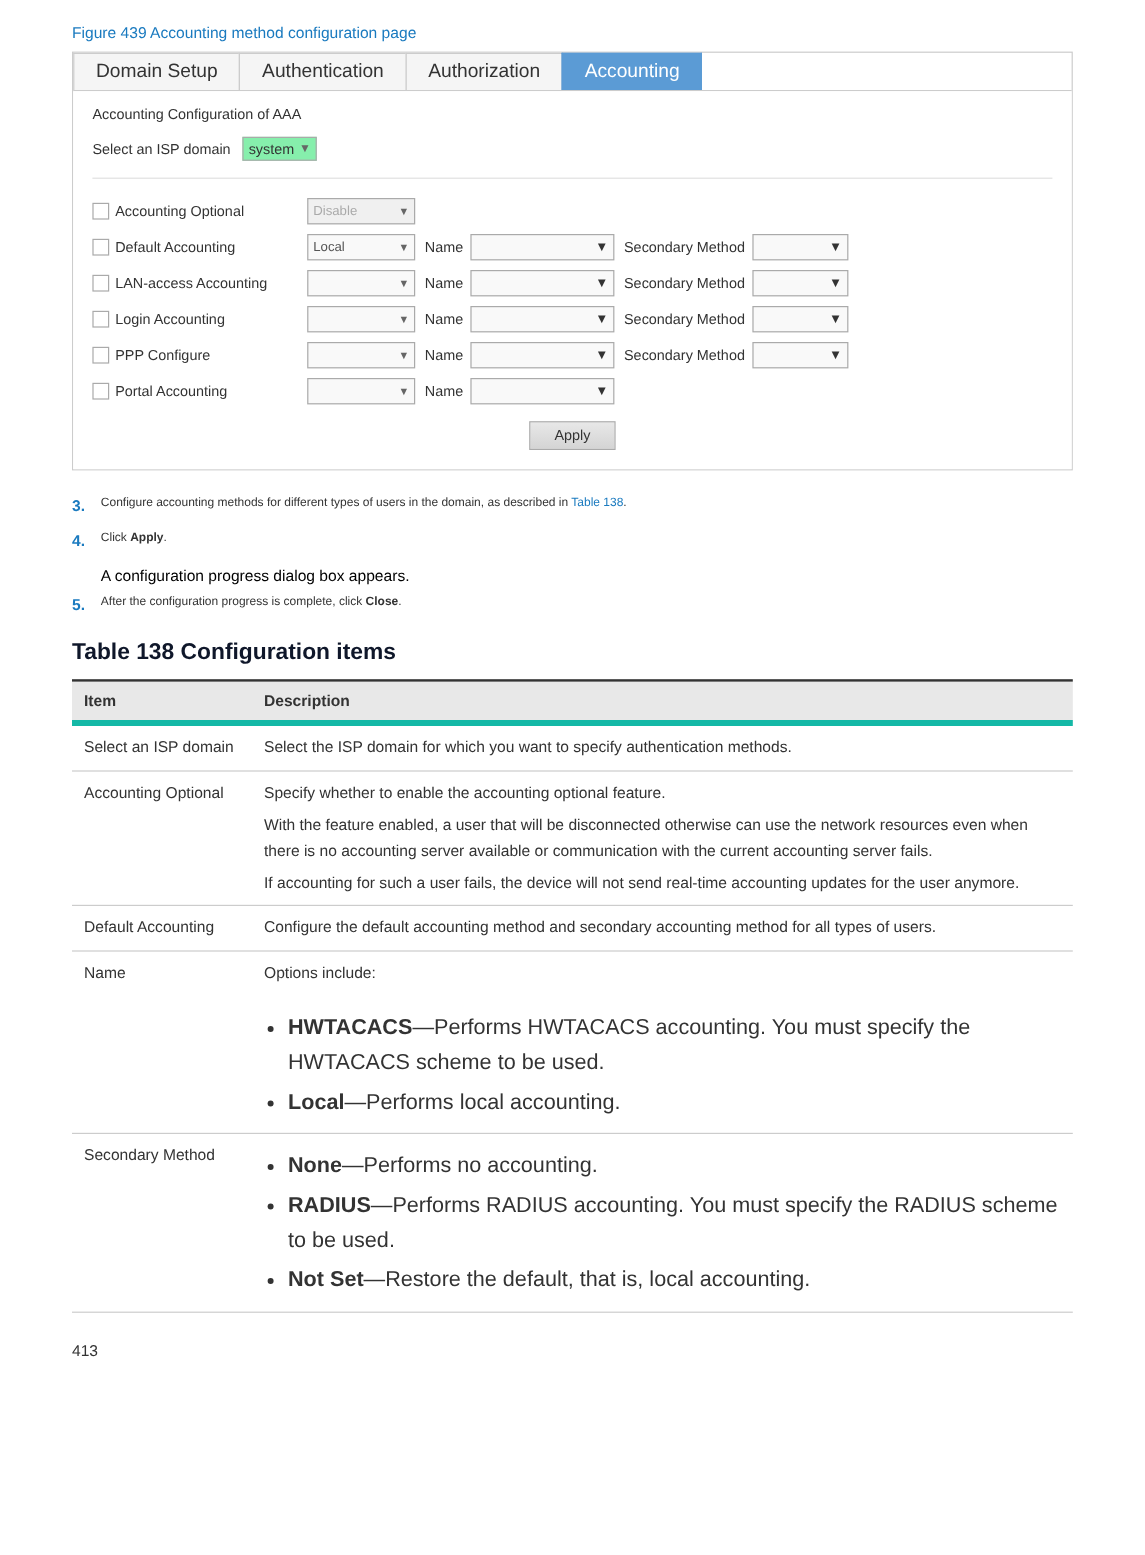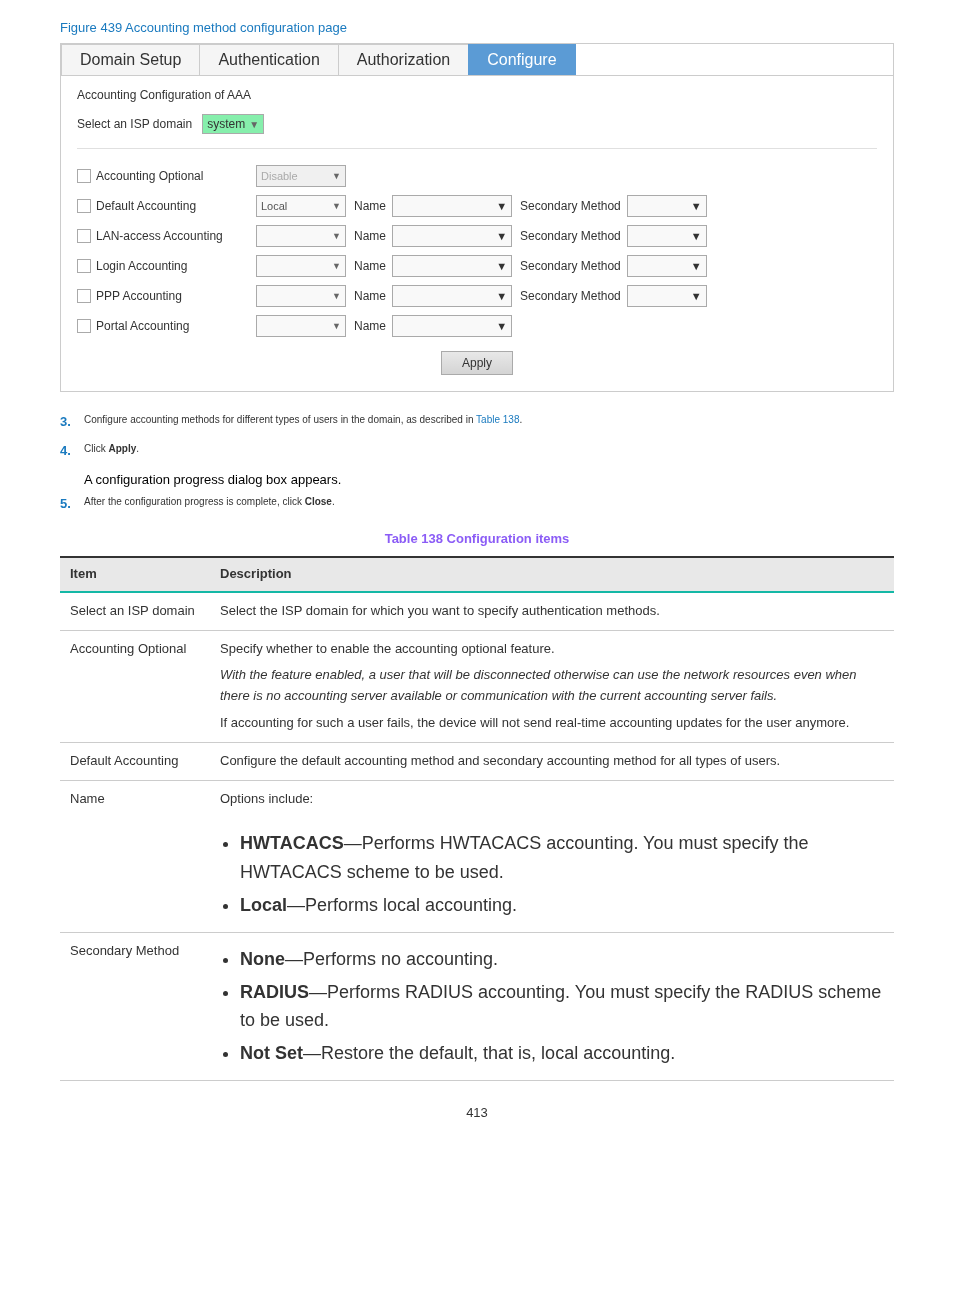--- a/index.html
+++ b/index.html
@@ -181,35 +181,34 @@
       text-decoration: none;
     }
     .step-subtext {
       margin-left: 24px;
       font-size: 13px;
       color: #000000;
       margin-top: 2px;
       margin-bottom: 4px;
     }
     .table-title {
-      color: #8b5cf6;
+      color: #0f172a;
       font-weight: bold;
-      font-size: 13px;
+      font-size: 19px;
       margin: 14px 0 6px 0;
-      text-align: center;
     }
     .config-table {
       width: 100%;
       border-collapse: collapse;
       font-size: 13px;
     }
     .config-table thead tr {
       background: #e8e8e8;
       border-top: 2px solid #333;
-      border-bottom: 2px solid #14b8a6;
+      border-bottom: 5px solid #14b8a6;
     }
     .config-table thead th {
       padding: 6px 10px;
       text-align: left;
       font-weight: bold;
       font-size: 13px;
     }
     .config-table tbody tr {
       border-bottom: 1px solid #ccc;
       vertical-align: top;
@@ -227,21 +226,20 @@
       list-style: disc;
       padding-left: 20px;
       margin-top: 4px;
     }
     .bullet-list li {
       margin-bottom: 4px;
       font-size: 18px;
     }
     .bold { font-weight: bold; }
     .page-num {
-      text-align: center;
       margin-top: 24px;
       font-size: 13px;
       color: #333;
     }
     .disabled-select {
       background: #f0f0f0;
       color: #aaa;
       text-align: center;
     }
   </style>
@@ -249,21 +247,21 @@
 <body>
 
 <div class="figure-title">Figure 439 Accounting method configuration page</div>
 
 <div class="config-panel">
 
   <div class="tabs">
     <div class="tab">Domain Setup</div>
     <div class="tab">Authentication</div>
     <div class="tab">Authorization</div>
-    <div class="tab active">Configure</div>
+    <div class="tab active">Accounting</div>
   </div>
 
   <div class="panel-body">
     <div class="panel-title">Accounting Configuration of AAA</div>
 
     <div class="isp-row">
       <label>Select an ISP domain</label>
       <div class="isp-select">
         <span class="sel-text">system</span>
         <span class="chevron">▼</span>
@@ -327,21 +325,21 @@
           <span class="chevron">▼</span>
         </div>
         <span class="secondary-label">Secondary Method</span>
         <div class="secondary-select">
           <span class="chevron">▼</span>
         </div>
       </div>
 
       <div class="acc-row">
         <div class="acc-checkbox"></div>
-        <span class="acc-label">PPP Accounting</span>
+        <span class="acc-label">PPP Configure</span>
         <div class="acc-select">
           <span></span>
           <span class="chevron">▼</span>
         </div>
         <span class="name-label">Name</span>
         <div class="name-select">
           <span class="chevron">▼</span>
         </div>
         <span class="secondary-label">Secondary Method</span>
         <div class="secondary-select">
@@ -408,21 +406,21 @@
     </thead>
     <tbody>
       <tr>
         <td>Select an ISP domain</td>
         <td>Select the ISP domain for which you want to specify authentication methods.</td>
       </tr>
       <tr>
         <td>Accounting Optional</td>
         <td>
           <p style="margin-bottom:6px;">Specify whether to enable the accounting optional feature.</p>
-          <p style="margin-bottom:6px;font-style:italic;">With the feature enabled, a user that will be disconnected otherwise can use the network resources even when there is no accounting server available or communication with the current accounting server fails.</p>
+          <p style="margin-bottom:6px;">With the feature enabled, a user that will be disconnected otherwise can use the network resources even when there is no accounting server available or communication with the current accounting server fails.</p>
           <p>If accounting for such a user fails, the device will not send real-time accounting updates for the user anymore.</p>
         </td>
       </tr>
       <tr>
         <td>Default Accounting</td>
         <td>Configure the default accounting method and secondary accounting method for all types of users.</td>
       </tr>
       <tr>
         <td>Name</td>
         <td>

